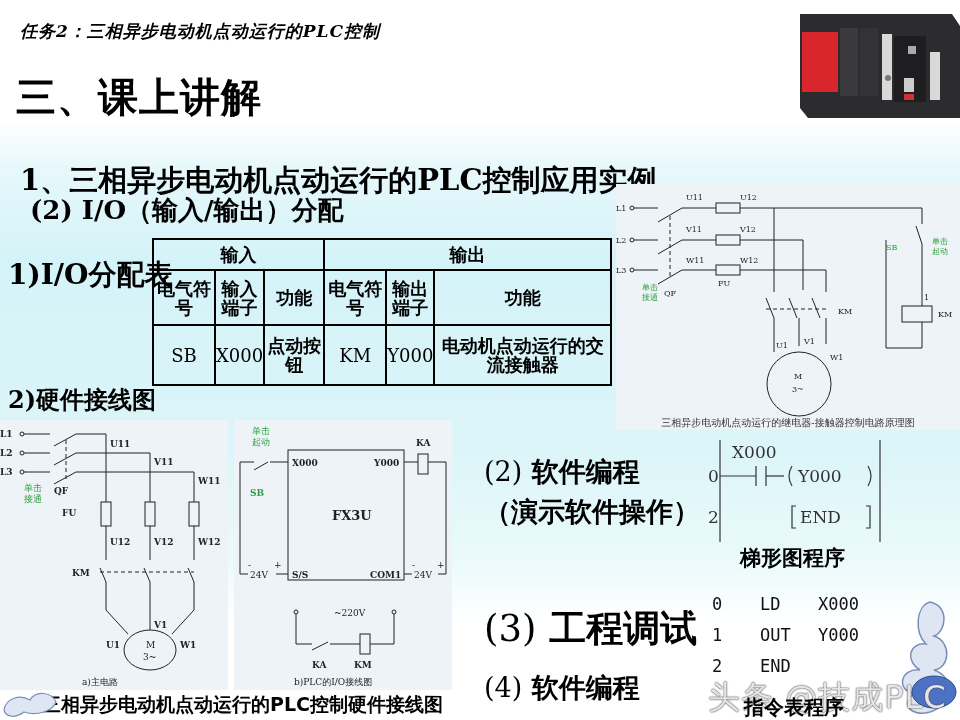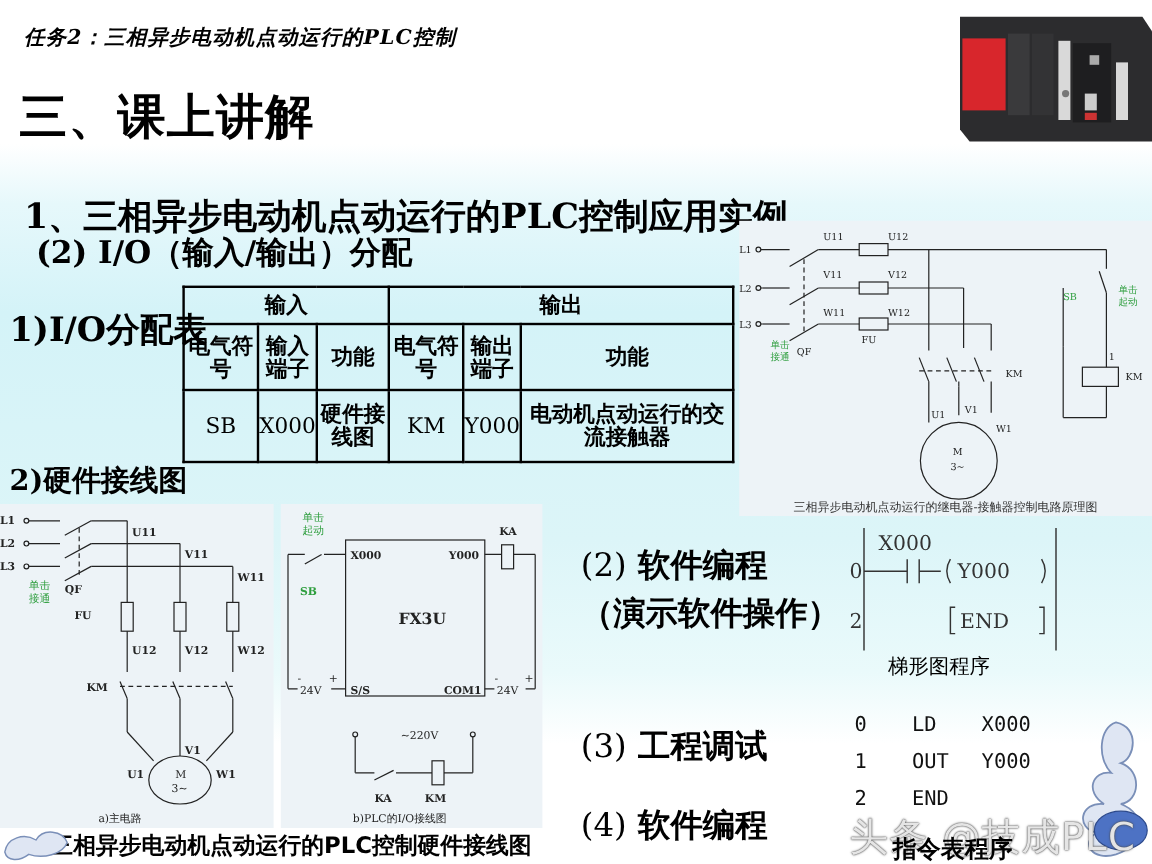--- a/index.html
+++ b/index.html
@@ -60,22 +60,22 @@
   .panel-main { left: 0px; top: 420px; width: 228px; height: 270px; }
   .panel-plc { left: 234px; top: 420px; width: 218px; height: 270px; }
 
   .caption-small { font-size: 10px; color: #333; font-family: "DejaVu Serif", serif; }
 
   .big-caption {
     left: 42px; top: 692px; font-size: 19px; font-weight: bold;
   }
 
   .step2 { left: 484px; top: 452px; font-size: 27px; font-weight: bold; line-height: 40px; }
-  .ladder-caption { left: 740px; top: 544px; font-size: 17px; font-weight: normal; }
-  .step3 { left: 484px; top: 604px; font-size: 27px; font-weight: bold; }
+  .ladder-caption { left: 740px; top: 544px; font-size: 21px; font-weight: bold; }
+  .step3 { left: 484px; top: 604px; font-size: 37px; font-weight: bold; }
   .step4 { left: 484px; top: 670px; font-size: 27px; font-weight: bold; }
   .step-num { font-family: "DejaVu Serif", serif; font-weight: normal; }
 
   .instr-table { left: 712px; top: 594px; font-family: "DejaVu Sans Mono", monospace; font-size: 17px; color: #111; }
   .instr-row { height: 31px; display: flex; }
   .instr-row span { display: inline-block; }
   .instr-row .c0 { width: 48px; }
   .instr-row .c1 { width: 58px; }
   .instr-caption { left: 744px; top: 694px; font-size: 20px; font-weight: bold; }
 
@@ -119,21 +119,21 @@
     <td style="width:62px"><span>电气符号</span></td>
     <td style="width:40px"><span>输入端子</span></td>
     <td style="width:60px"><span>功能</span></td>
     <td style="width:62px"><span>电气符号</span></td>
     <td style="width:38px"><span>输出端子</span></td>
     <td><span>功能</span></td>
   </tr>
   <tr class="h3">
     <td class="val">SB</td>
     <td class="val">X000</td>
-    <td>硬件接线图</td>
+    <td>点动按钮</td>
     <td class="val">KM</td>
     <td class="val">Y000</td>
     <td>电动机点动运行的交流接触器</td>
   </tr>
 </tbody>
   </table>
 
 <div class="abs hw-label">2)硬件接线图</div>
 
 <div class="abs panel panel-right">

